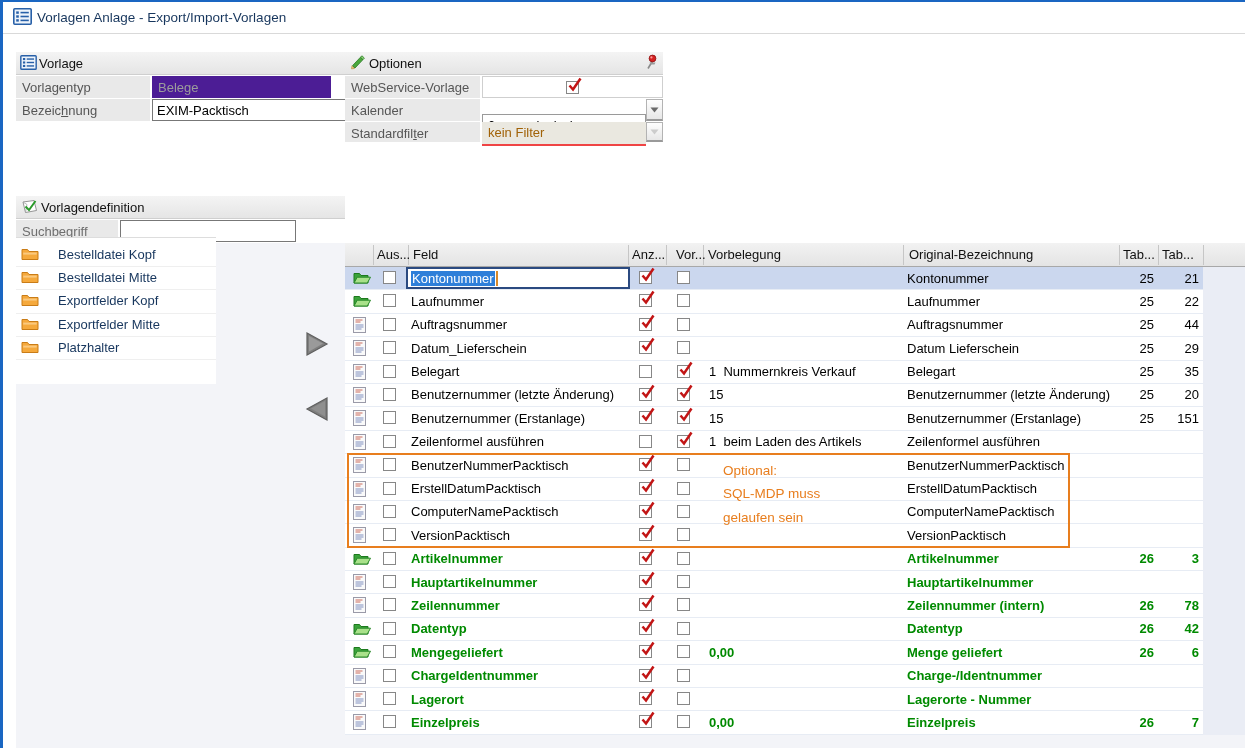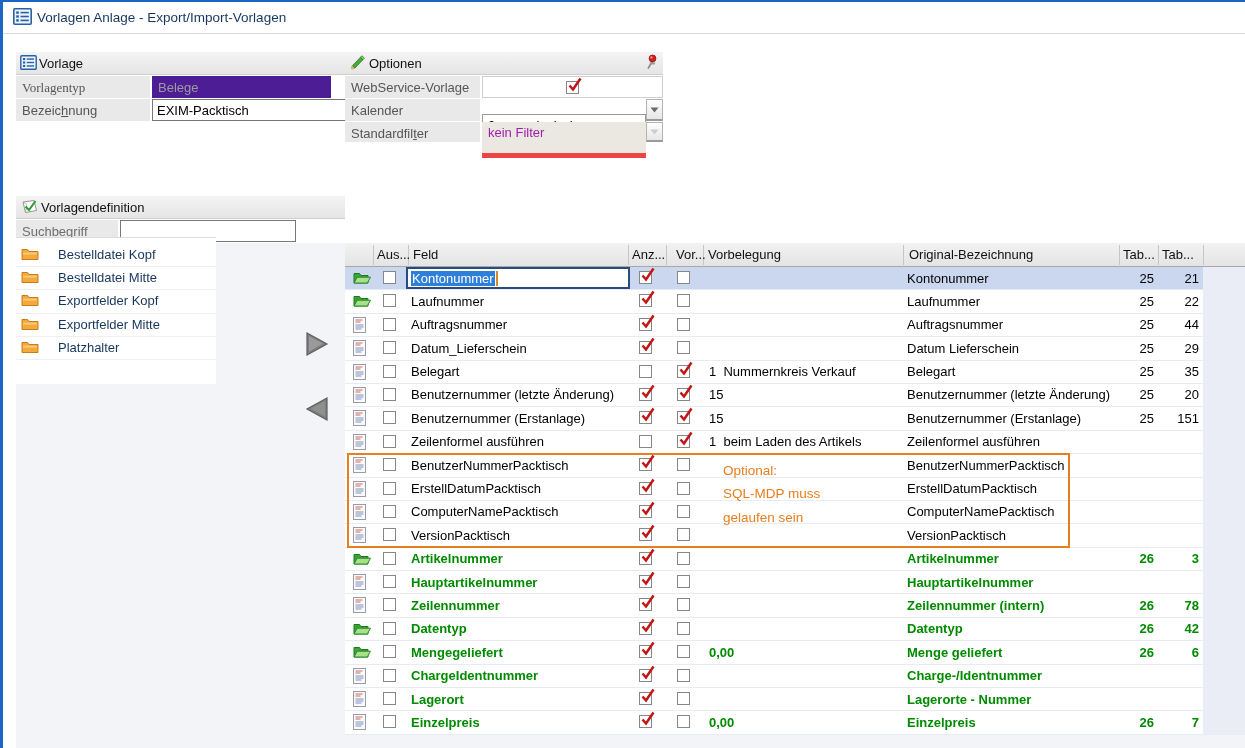--- a/index.html
+++ b/index.html
@@ -25,22 +25,22 @@
   .valuecell-dis{background:#4c1d95;color:#9c9c9c;height:22px;box-sizing:border-box;
     padding:4px 0 0 6px;}
   .txtinput{background:#fff;border:1px solid #777;box-sizing:border-box;height:22px;
     padding:2px 4px;font:inherit;color:#000;outline:none;}
 
   .combo{background:#fff;border:1px solid #9a9a9a;box-sizing:border-box;height:22px;
     padding:3px 4px 0 5px;}
   .dropbtn{width:17px;height:22px;background:linear-gradient(#fefefe,#e7e7e7);
     border:1px solid #b3b3b3;border-bottom:2px solid #9a9a9a;box-sizing:border-box;
     display:flex;align-items:center;justify-content:center;}
-  .dis-field{background:#eae8e0;color:#a21caf;height:36px;box-sizing:border-box;
-    padding:3px 0 0 6px;border-bottom:5px solid #ef4444;}
+  .dis-field{background:#eae8e0;color:#a16207;height:24px;box-sizing:border-box;
+    padding:3px 0 0 6px;border-bottom:2px solid #ef4444;}
 
   .cb{position:absolute;width:13px;height:13px;background:#fff;border:1px solid #878787;
     box-sizing:border-box;}
   .cb svg{position:absolute;left:0px;top:-4px;overflow:visible;}
 
   .panelbg{left:16px;top:243px;width:1229px;height:505px;background:#f3f4f8;}
   .right-strip{left:1203px;top:267px;width:42px;height:468px;background:#eaedf5;}
 
   .folderlist{left:16px;top:237px;width:200px;height:146px;background:#fff;
     border-top:1px solid #ddd;}
@@ -103,21 +103,21 @@
       <rect x="3.2" y="3.4" width="2.6" height="2.4" fill="#2860a8"></rect>
       <rect x="3.2" y="7.3" width="2.6" height="2.4" fill="#2860a8"></rect>
       <rect x="3.2" y="11.2" width="2.6" height="2.4" fill="#2860a8"></rect>
       <line x1="7.5" y1="4.6" x2="15.8" y2="4.6" stroke="#2860a8" stroke-width="1.6"></line>
       <line x1="7.5" y1="8.5" x2="15.8" y2="8.5" stroke="#2860a8" stroke-width="1.6"></line>
       <line x1="7.5" y1="12.4" x2="15.8" y2="12.4" stroke="#2860a8" stroke-width="1.6"></line>
     </svg>
   </span>
   <span class="sectitle" style="left:23px;">Vorlage</span>
 </div>
-<div class="abs labelcell" style="left:16px;top:76px;width:134px;font-family:Liberation Serif, serif;">Vorlagentyp</div>
+<div class="abs labelcell" style="left:16px;top:76px;width:134px;">Vorlagentyp</div>
 <div class="abs valuecell-dis" style="left:152px;top:76px;width:179px;">Belege</div>
 <div class="abs labelcell" style="left:16px;top:99px;width:134px;"><span>Bezeic</span><u>h</u><span>nung</span></div>
 <input class="abs txtinput" style="left: 152px; top: 99px; width: 205px;" value="EXIM-Packtisch">
 
 <div class="abs sechead" style="left:345px;top:52px;width:318px;">
   <span class="abs" style="left:5px;top:3px;">
     <svg width="15" height="15" viewBox="0 0 15 15">
       <path d="M4.5 13.5 L1.5 13.8 L2 10.8 Z" fill="#e8c87a" stroke="#b89040" stroke-width="0.7"></path>
       <path d="M2.6 10.6 L10.5 2.2 L13 4.6 L5 13 Z" fill="#4aa83c" stroke="#2a7a22" stroke-width="0.8"></path>
       <path d="M10.5 2.2 L12 0.8 L14.4 3.1 L13 4.6 Z" fill="#8fd57a" stroke="#2a7a22" stroke-width="0.8"></path>

